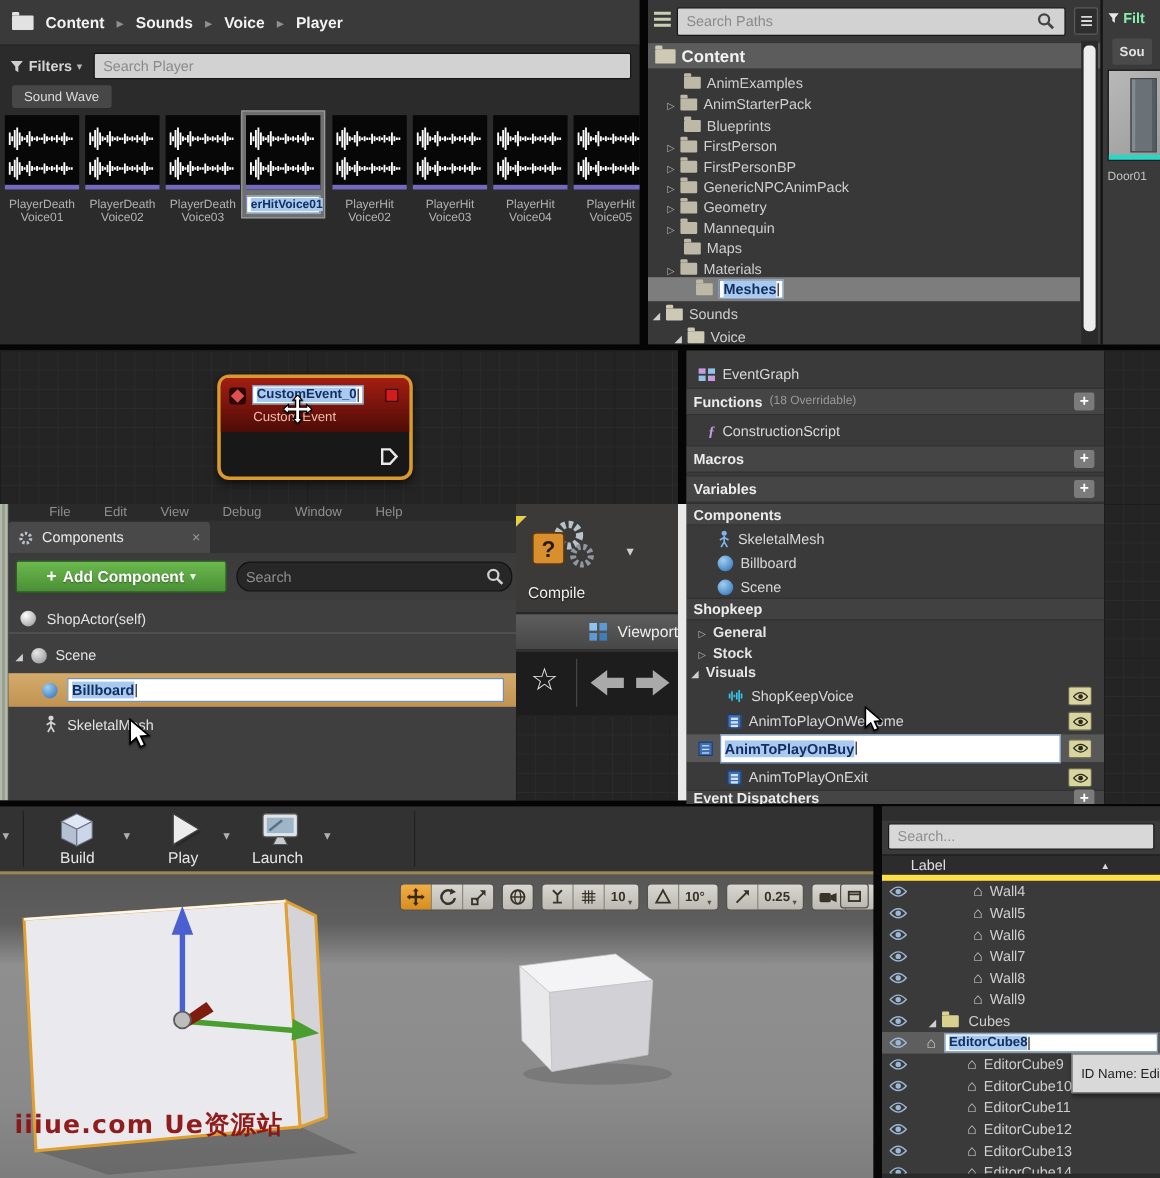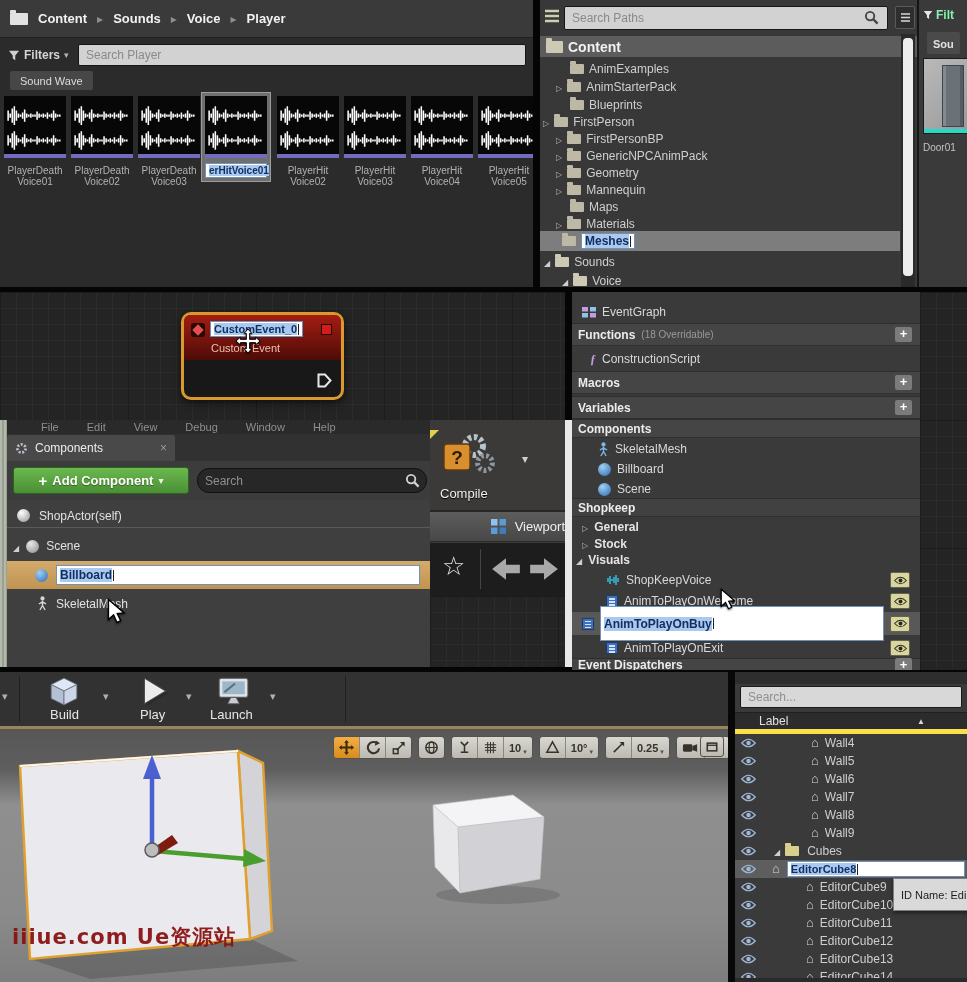--- a/index.html
+++ b/index.html
@@ -241,21 +241,21 @@
       </div>
     <div class="trow" style="top:77px;padding-left:16px;">
         <span class="exp-c"></span>
         <span class="ficon"></span>
         <span>AnimStarterPack</span>
       </div>
     <div class="trow" style="top:95px;padding-left:30px;">
         <span class="ficon"></span>
         <span>Blueprints</span>
       </div>
-    <div class="trow" style="top:112px;padding-left:3px;">
+    <div class="trow" style="top:112px;padding-left:16px;">
         <span class="exp-c"></span>
         <span class="ficon"></span>
         <span>FirstPerson</span>
       </div>
     <div class="trow" style="top:129px;padding-left:16px;">
         <span class="exp-c"></span>
         <span class="ficon"></span>
         <span>FirstPersonBP</span>
       </div>
     <div class="trow" style="top:146px;padding-left:16px;">
@@ -275,21 +275,21 @@
       </div>
     <div class="trow" style="top:197px;padding-left:30px;">
         <span class="ficon"></span>
         <span>Maps</span>
       </div>
     <div class="trow" style="top:214px;padding-left:16px;">
         <span class="exp-c"></span>
         <span class="ficon"></span>
         <span>Materials</span>
       </div>
-    <div class="trow" style="top:231px;height:20px;background:#7d7d7d;padding-left:22px;width:360px;">
+    <div class="trow" style="top:231px;height:20px;background:#7d7d7d;padding-left:40px;width:360px;">
       <span class="ficon"></span>
       <span class="rename" style="height:16px;">
         <span class="sel" style="font-size:12px;">Meshes</span>
         <span class="tcaret"></span>
       </span>
     </div>
     <div class="trow" style="top:252px;padding-left:4px;">
         <span class="exp-o"></span>
         <span class="ficon open"></span>
         <span>Sounds</span>
@@ -419,21 +419,21 @@
       <span class="anim-ic"></span>
       <span>AnimToPlayOnWelcome</span>
       <span class="eyebtn" style="position:absolute;right:10px;">
           <svg width="13" height="9">
             <use href="#eye"></use>
           </svg>
         </span>
     </div>
     <div class="bp-row" style="top:320px;height:23px;padding-left:10px;background:#585858;">
       <span class="anim-ic"></span>
-      <span class="rename" style="height:35px;flex:1;margin-right:36px;">
+      <span class="rename" style="height:24px;flex:1;margin-right:36px;">
         <span class="sel" style="font-size:12px;">AnimToPlayOnBuy</span>
         <span class="tcaret"></span>
       </span>
       <span class="eyebtn" style="position:absolute;right:10px;">
           <svg width="13" height="9">
             <use href="#eye"></use>
           </svg>
         </span>
     </div>
     <div class="bp-row" style="top:346px;padding-left:34px;">

